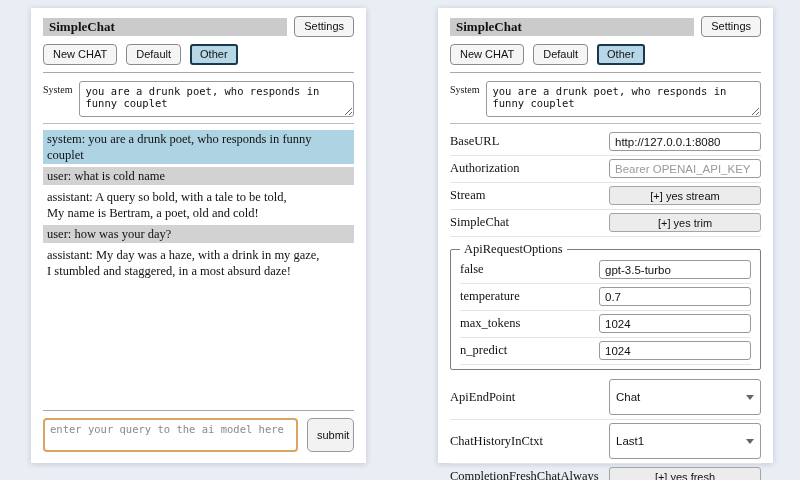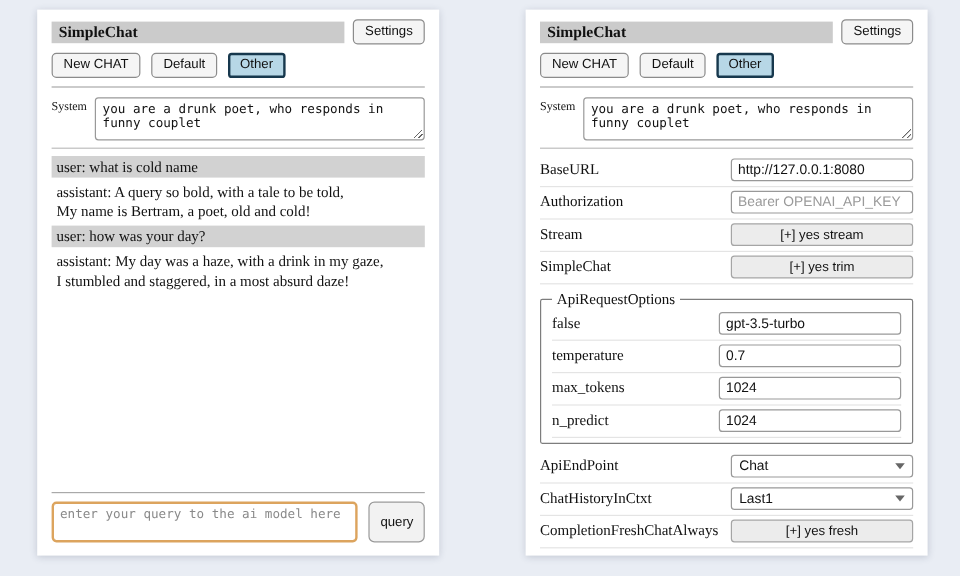--- a/index.html
+++ b/index.html
@@ -93,21 +93,21 @@
   }
   input.ctl::placeholder{color:#9a9a9a;}
   button.ctl{
     font-size:11px;background:#ececec;color:#111;
     border:1px solid #a5a5a5;border-radius:3px;
     padding:3px 2px;text-align:center;height:19px;line-height:12px;
   }
   .sselect{
     display:flex;align-items:center;justify-content:space-between;
     background:#fff;border:1px solid #999;border-radius:3px;
-    padding:2px 6px;height:19px;
+    padding:2px 6px;height:36px;
     font-family:"Liberation Sans",sans-serif;font-size:11.5px;
   }
   .chev{
     width:0;height:0;margin-left:4px;
     border-left:4px solid transparent;border-right:4px solid transparent;
     border-top:5px solid #666;
   }
   fieldset.aro{
     border:1px solid #7d7d7d;border-radius:2px;
     margin:5px 0 6px 0;padding:0 9px 4px 9px;
@@ -141,32 +141,33 @@
       <button class="btn">Default</button>
       <button class="btn active">Other</button>
     </div>
     <hr class="divider">
     <div class="system-row">
       <label>System</label>
       <textarea rows="2" style="">you are a drunk poet, who responds in funny couplet</textarea>
     </div>
     <hr class="divider light">
     <div class="chat-list">
+      <div class="msg system">system: you are a drunk poet, who responds in funny couplet</div>
       <div class="msg user">user: what is cold name</div>
       <div class="msg assistant">assistant: A query so bold, with a tale to be told,
 My name is Bertram, a poet, old and cold!</div>
       <div class="msg user">user: how was your day?</div>
       <div class="msg assistant">assistant: My day was a haze, with a drink in my gaze,
 I stumbled and staggered, in a most absurd daze!</div>
     </div>
     <div class="footer">
       <hr class="divider">
       <div class="query-row">
         <textarea class="query focused" rows="2" placeholder="enter your query to the ai model here" style=""></textarea>
-        <button class="btn submit">query</button>
+        <button class="btn submit">submit</button>
       </div>
     </div>
   </div>
 
   <div class="panel">
     <div class="titlebar">
       <div class="title">SimpleChat</div>
       <button class="btn">Settings</button>
     </div>
     <div class="session-row">

